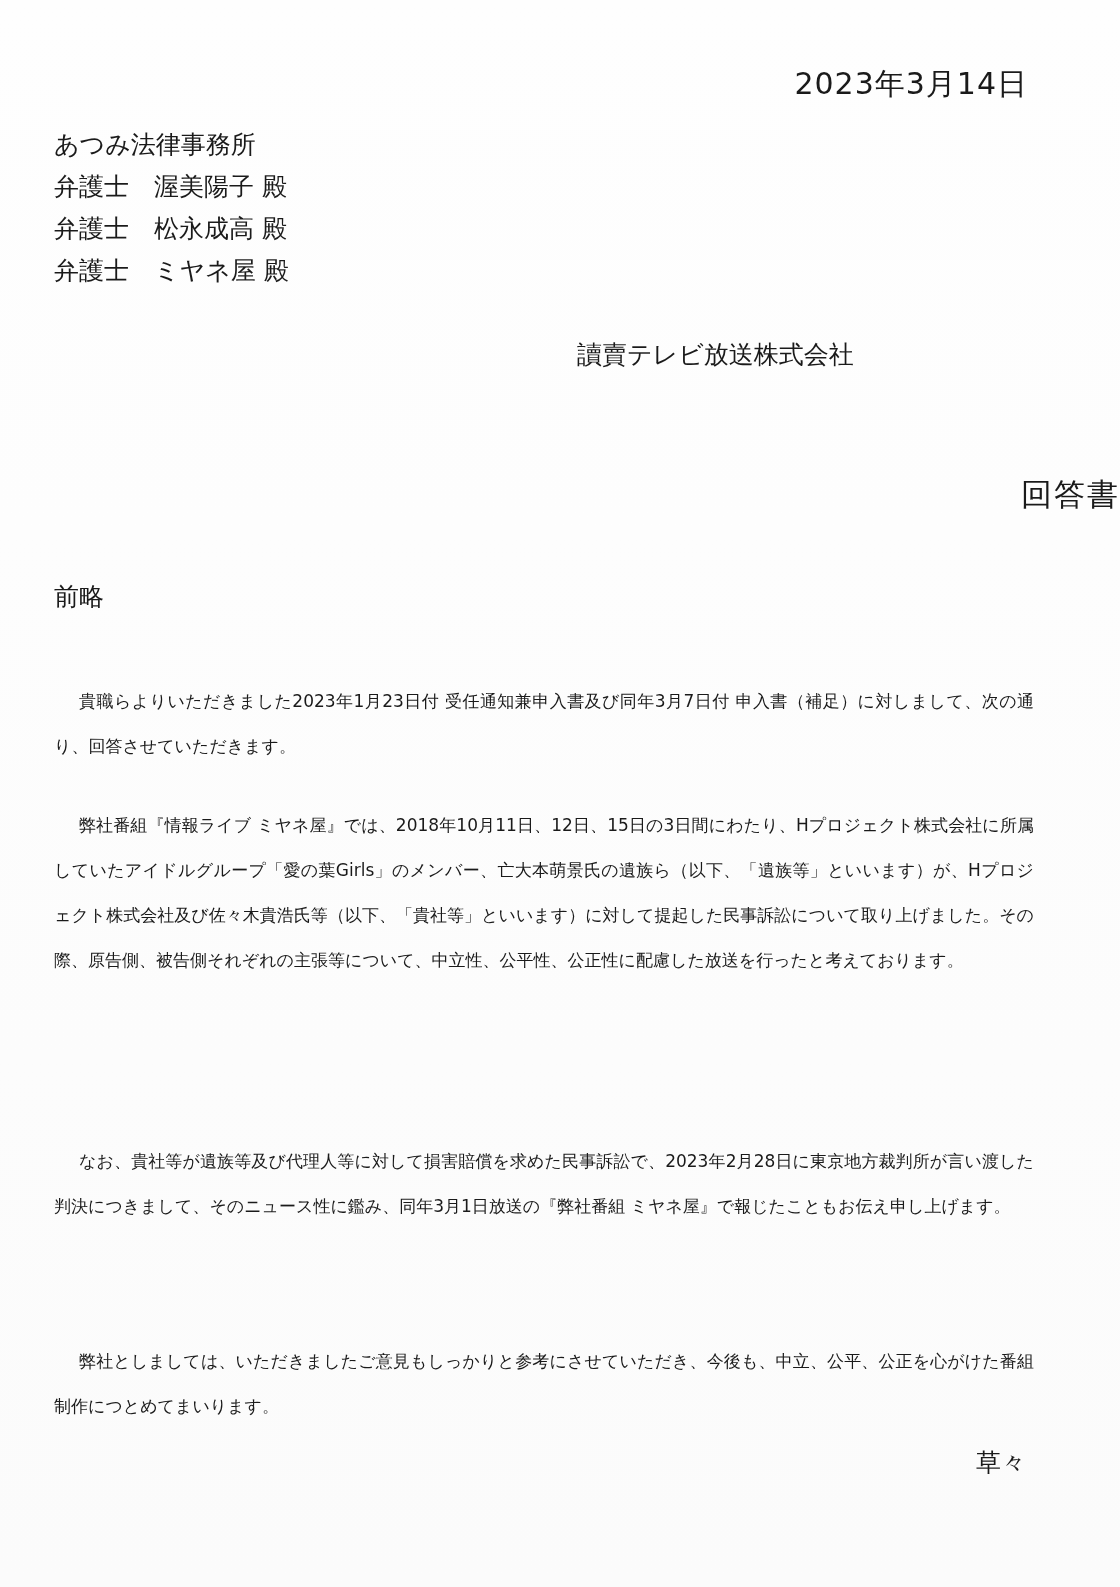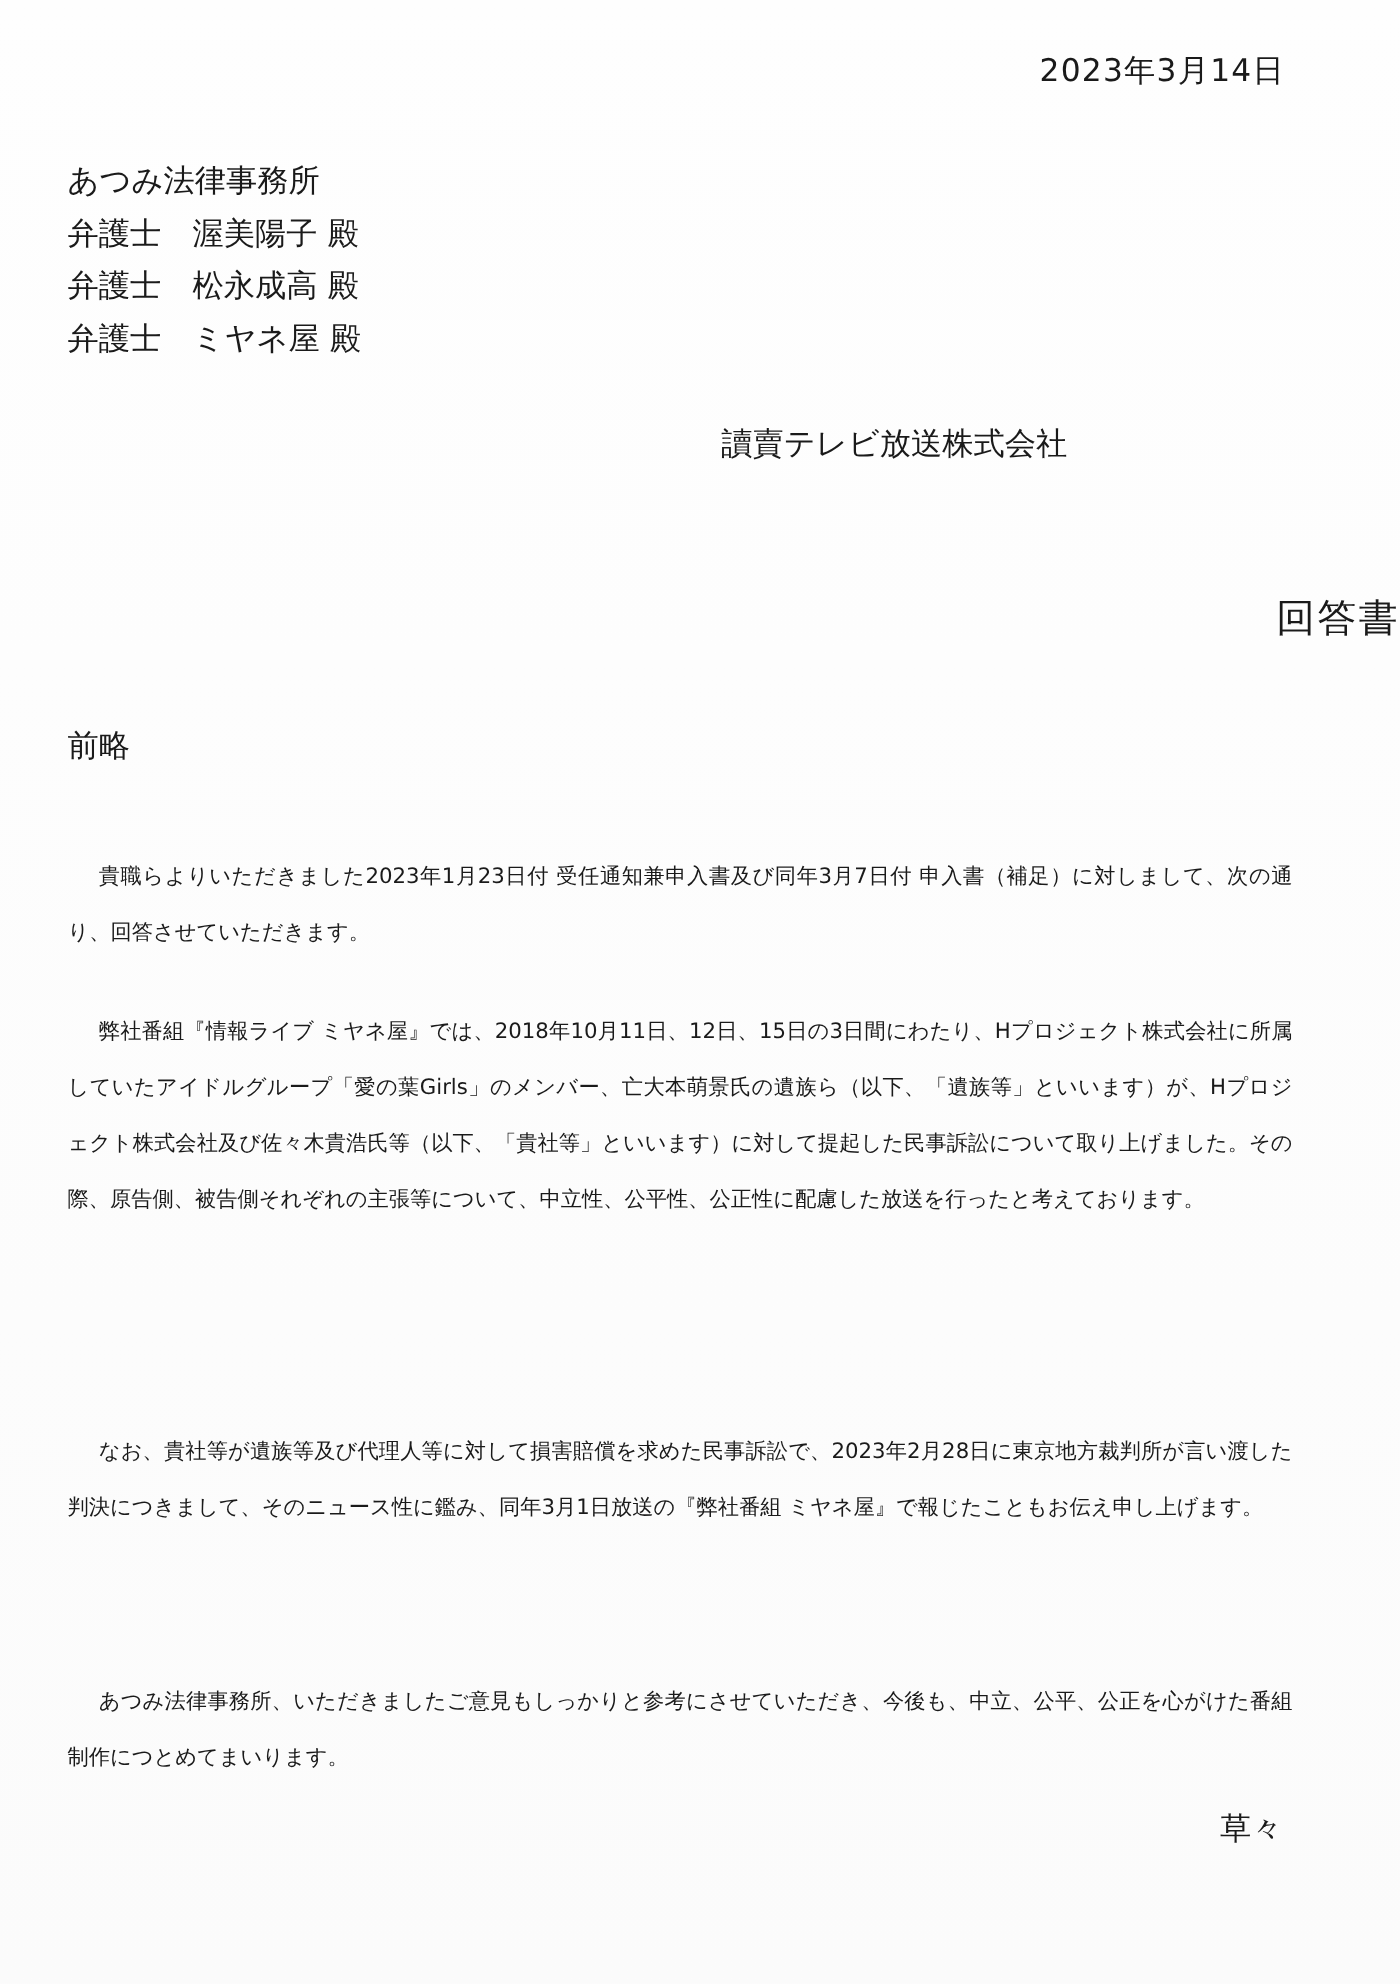--- a/index.html
+++ b/index.html
@@ -1,21 +1,21 @@
 <!DOCTYPE html>
 <html><head>
 <meta charset="utf-8">
 <style>
   html, body { margin:0; padding:0; }
   body {
     width:1120px; height:1587px; background:#fdfdfd; position:relative; overflow:hidden;
     font-family: "DejaVu Sans", "Liberation Sans", sans-serif; color:#1a1a1a;
   }
   .page { position:absolute; inset:0; background:linear-gradient(180deg,#fefefe,#fbfbfb); }
-  .date { position:absolute; right:92px; top:40px; font-size:25px; letter-spacing:1px; }
+  .date { position:absolute; right:92px; top:64px; font-size:30px; letter-spacing:1px; }
   .addressee { position:absolute; left:54px; top:124px; font-size:25px; line-height:42px; }
   .addressee .row { white-space:pre; }
   .sender { position:absolute; left:566px; top:334px; font-size:25px; line-height:42px;margin-left:11px; }
   .blur { display:inline-block; vertical-align:middle; height:22px; margin-left:12px;
           background:repeating-linear-gradient(90deg,#bfbfbf 0 14px,#9a9a9a 14px 22px,#d4d4d4 22px 34px,#8c8c8c 34px 40px);
           filter:blur(1px); opacity:.85; }
   .title { position:absolute; left:0; right:0; top:474px; text-align:right; font-size:31px; letter-spacing:2px; }
   .opening { position:absolute; left:54px; top:580px; font-size:25px; }
   .para { position:absolute; left:54px; width:980px; font-size:17px; line-height:45px;
           text-indent:25px; text-align:justify; }
@@ -43,16 +43,16 @@
     <div>讀賣テレビ放送株式会社</div>
   </div>
 
   <div class="title">回答書</div>
 
   <div class="opening">前略</div>
 
   <p class="para p1">貴職らよりいただきました2023年1月23日付 受任通知兼申入書及び同年3月7日付 申入書（補足）に対しまして、次の通り、回答させていただきます。</p>
   <p class="para p2">弊社番組『情報ライブ ミヤネ屋』では、2018年10月11日、12日、15日の3日間にわたり、Hプロジェクト株式会社に所属していたアイドルグループ「愛の葉Girls」のメンバー、亡大本萌景氏の遺族ら（以下、「遺族等」といいます）が、Hプロジェクト株式会社及び佐々木貴浩氏等（以下、「貴社等」といいます）に対して提起した民事訴訟について取り上げました。その際、原告側、被告側それぞれの主張等について、中立性、公平性、公正性に配慮した放送を行ったと考えております。</p>
   <p class="para p3">なお、貴社等が遺族等及び代理人等に対して損害賠償を求めた民事訴訟で、2023年2月28日に東京地方裁判所が言い渡した判決につきまして、そのニュース性に鑑み、同年3月1日放送の『弊社番組 ミヤネ屋』で報じたこともお伝え申し上げます。</p>
-  <p class="para p4">あつみ法律事務所、いただきましたご意見もしっかりと参考にさせていただき、今後も、中立、公平、公正を心がけた番組制作につとめてまいります。</p>
+  <p class="para p4">弊社としましては、いただきましたご意見もしっかりと参考にさせていただき、今後も、中立、公平、公正を心がけた番組制作につとめてまいります。</p>
 
   <div class="closing">草々</div>
 </div>
 
 </body></html>

